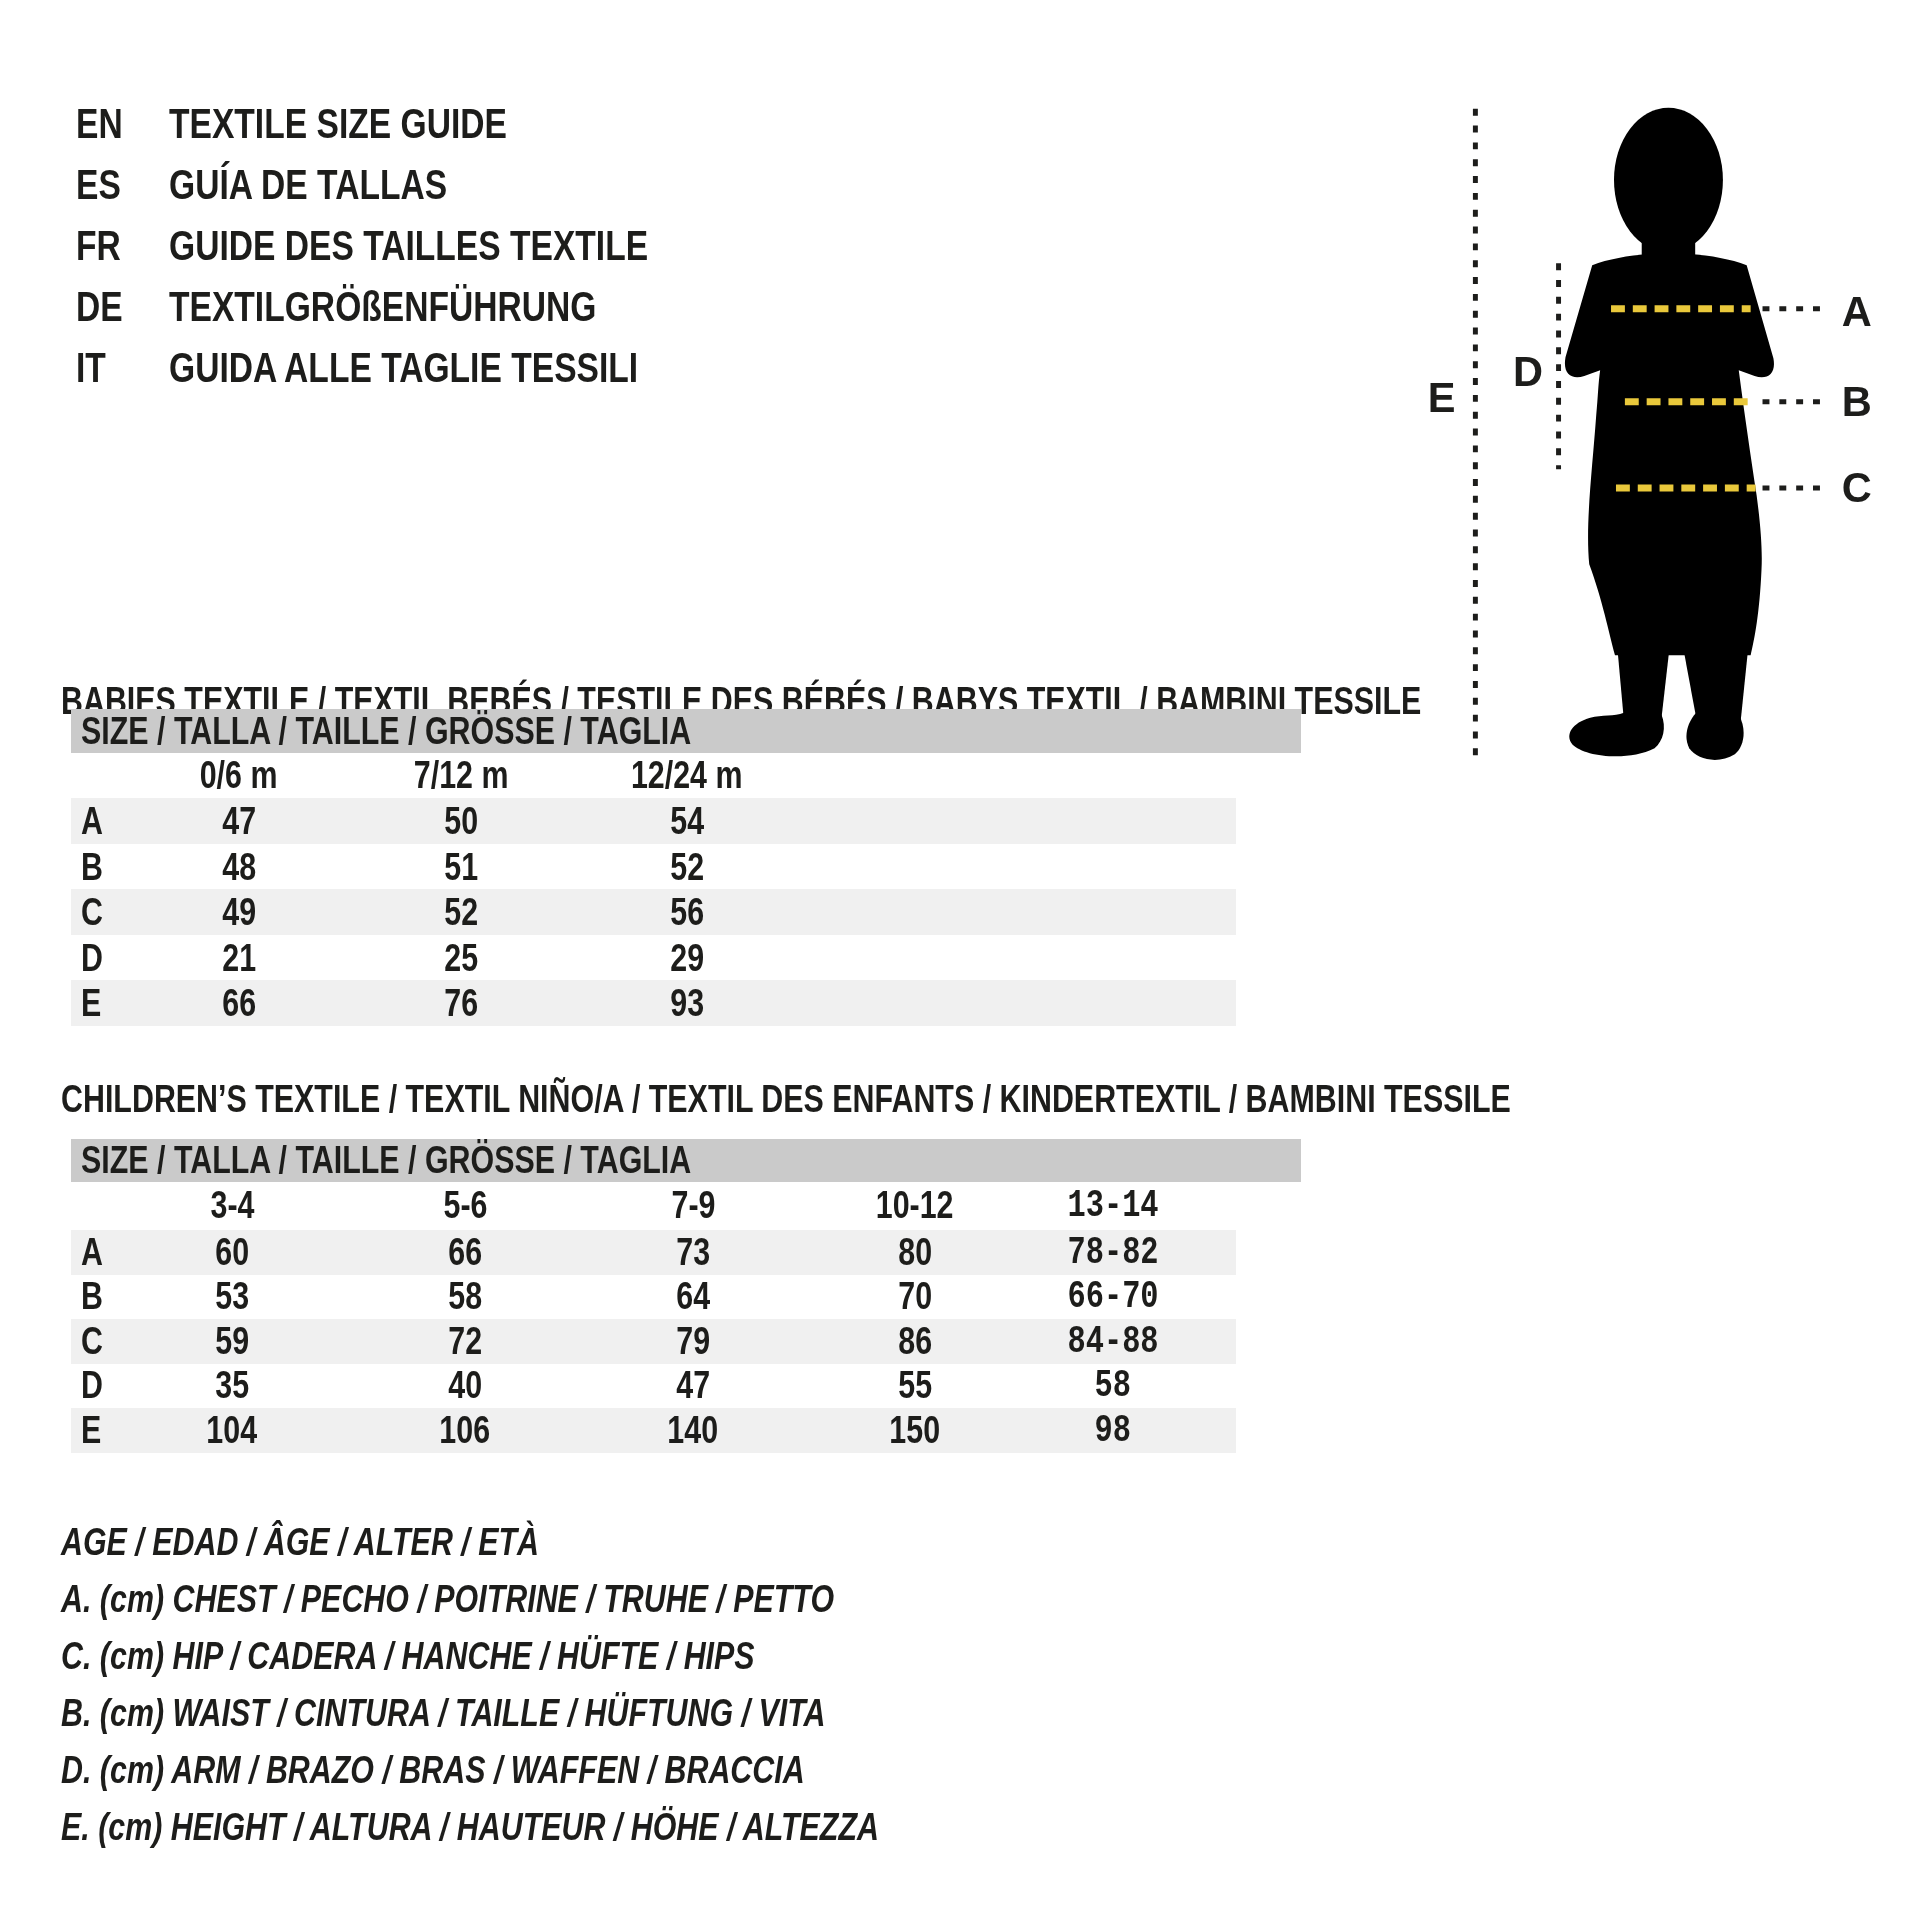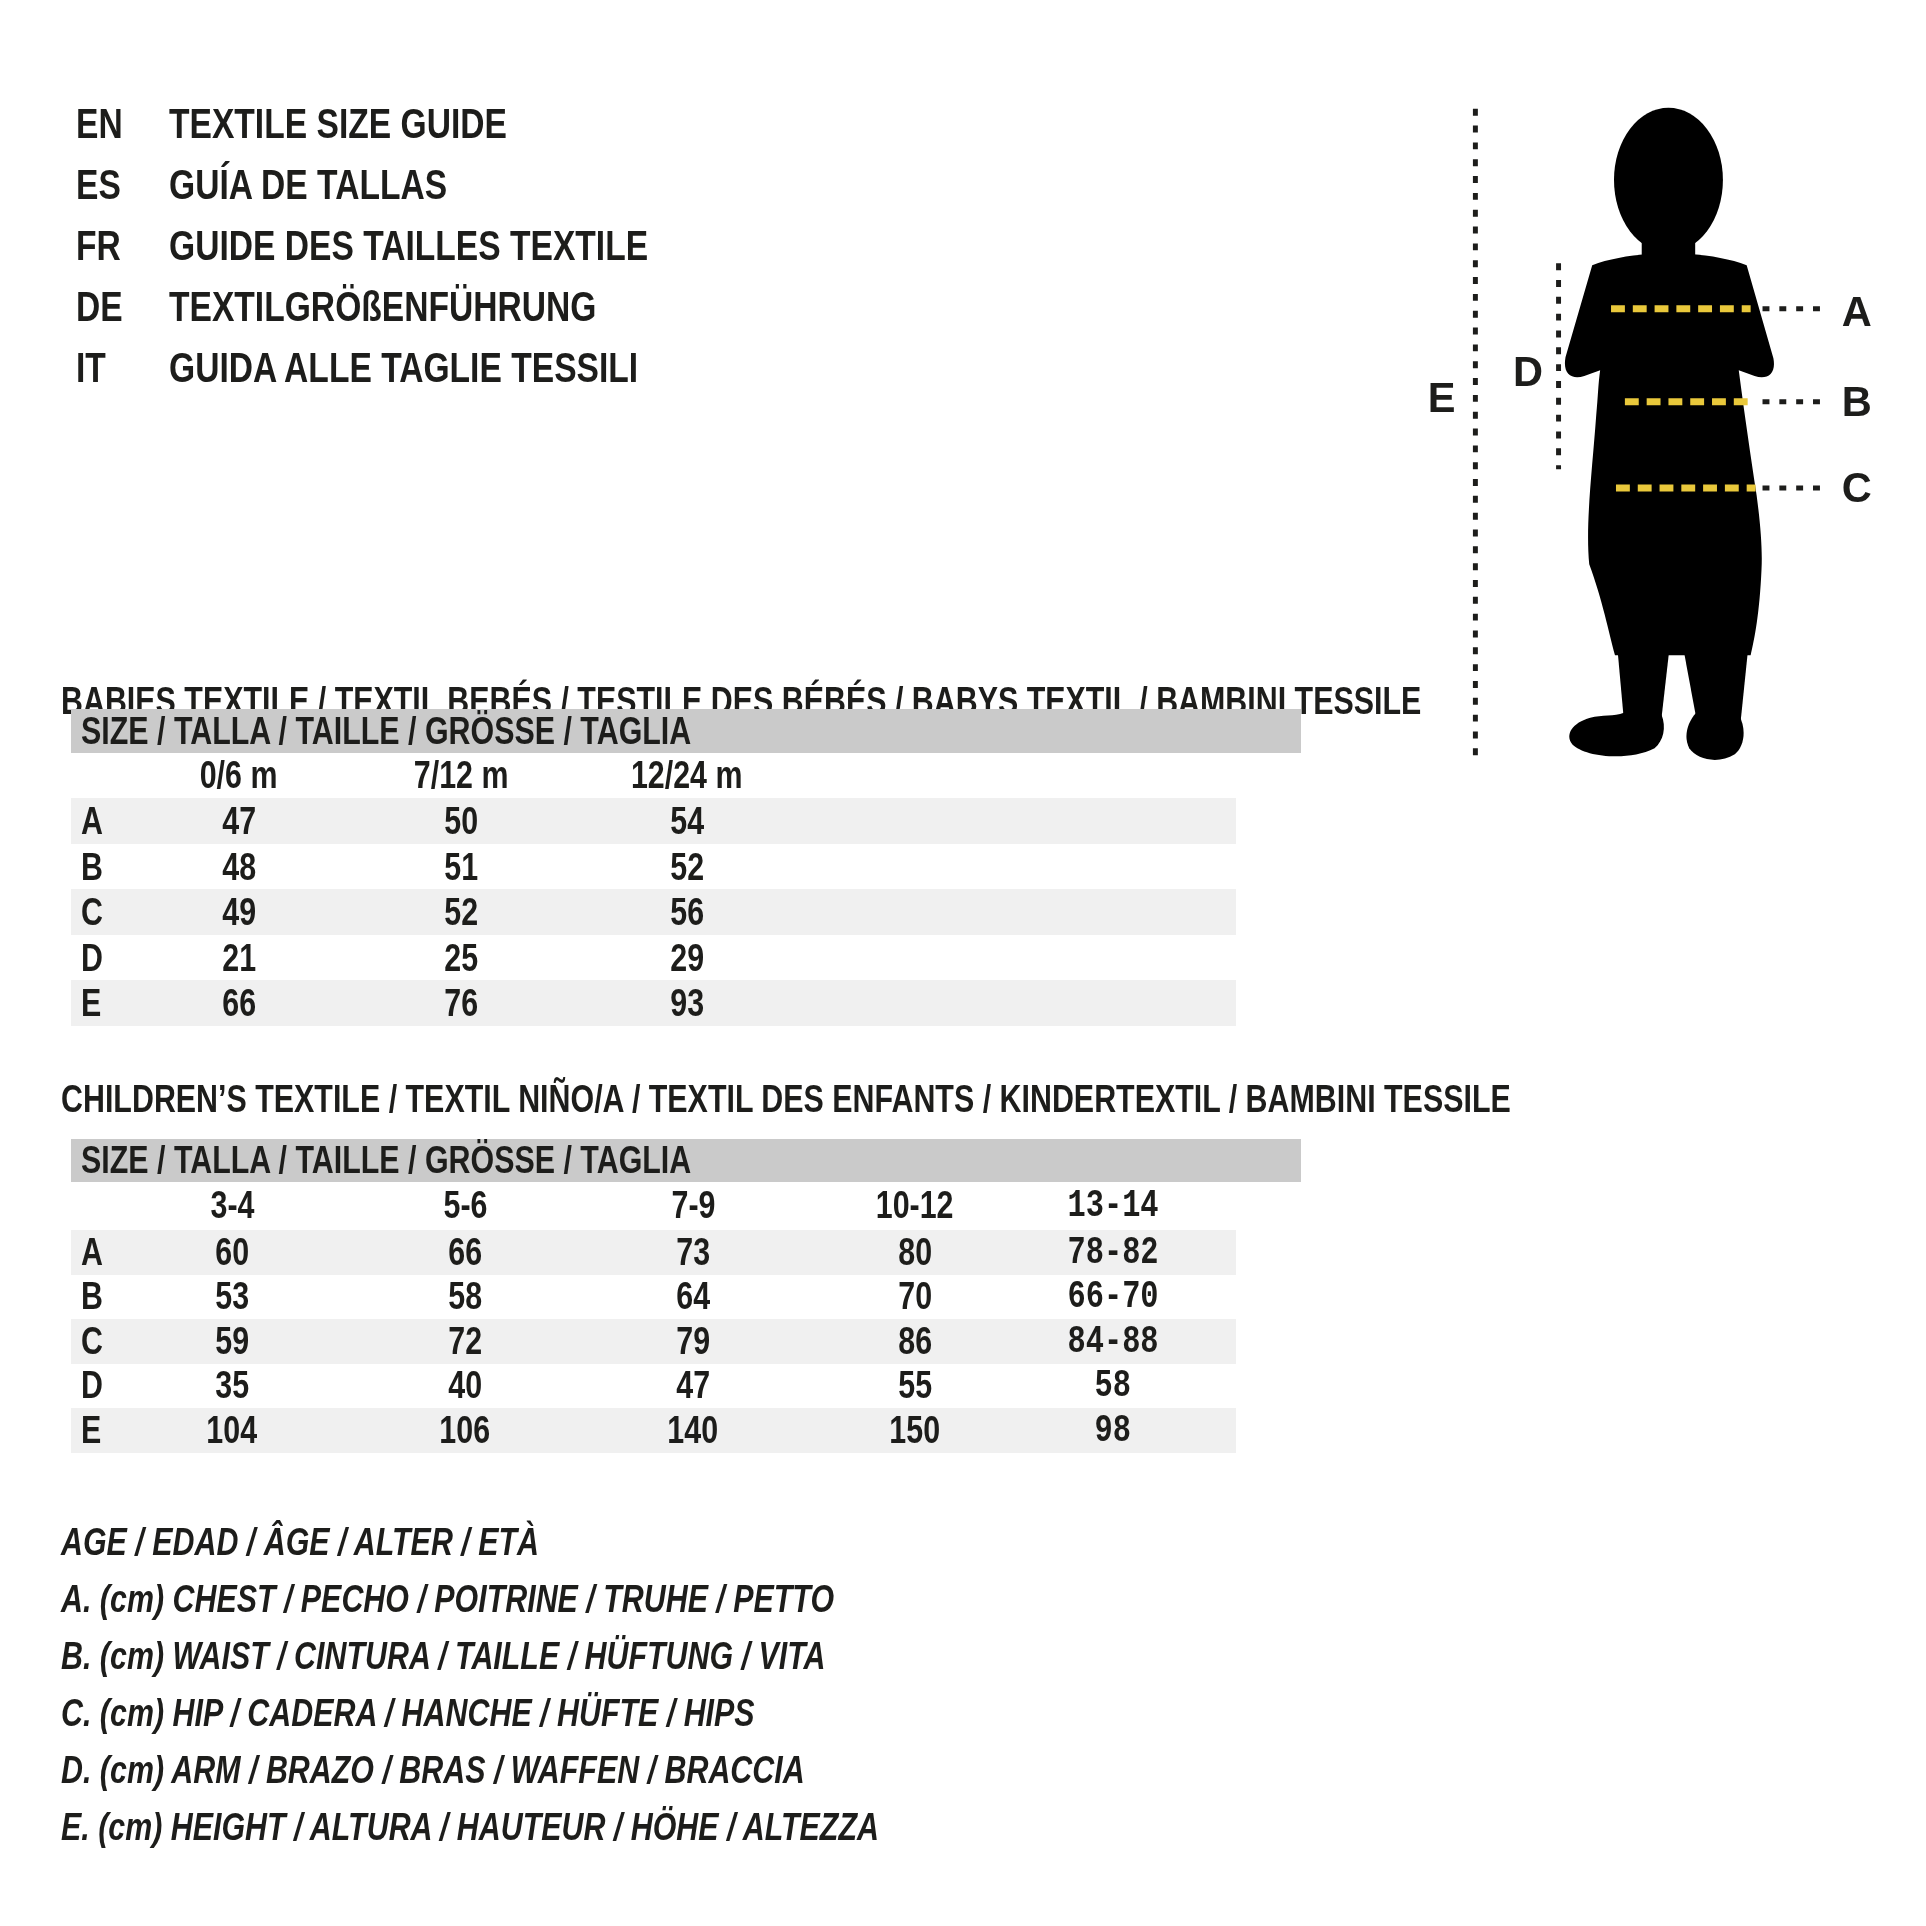--- a/index.html
+++ b/index.html
@@ -227,25 +227,25 @@
 </div>
 
 <div class="legend">
   <div class="legend-line">
       <span class="cond">AGE / EDAD / ÂGE / ALTER / ETÀ</span>
     </div>
   <div class="legend-line">
       <span class="cond">A. (cm) CHEST / PECHO / POITRINE / TRUHE / PETTO</span>
     </div>
   <div class="legend-line">
+      <span class="cond">C. (cm) HIP / CADERA / HANCHE / HÜFTE / HIPS</span>
+    </div>
+  <div class="legend-line">
       <span class="cond">B. (cm) WAIST / CINTURA / TAILLE / HÜFTUNG / VITA</span>
     </div>
   <div class="legend-line">
-      <span class="cond">C. (cm) HIP / CADERA / HANCHE / HÜFTE / HIPS</span>
-    </div>
-  <div class="legend-line">
       <span class="cond">D. (cm) ARM / BRAZO / BRAS / WAFFEN / BRACCIA</span>
     </div>
   <div class="legend-line">
       <span class="cond">E. (cm) HEIGHT / ALTURA / HAUTEUR / HÖHE / ALTEZZA</span>
     </div>
 </div>
 
 
 </body></html>

